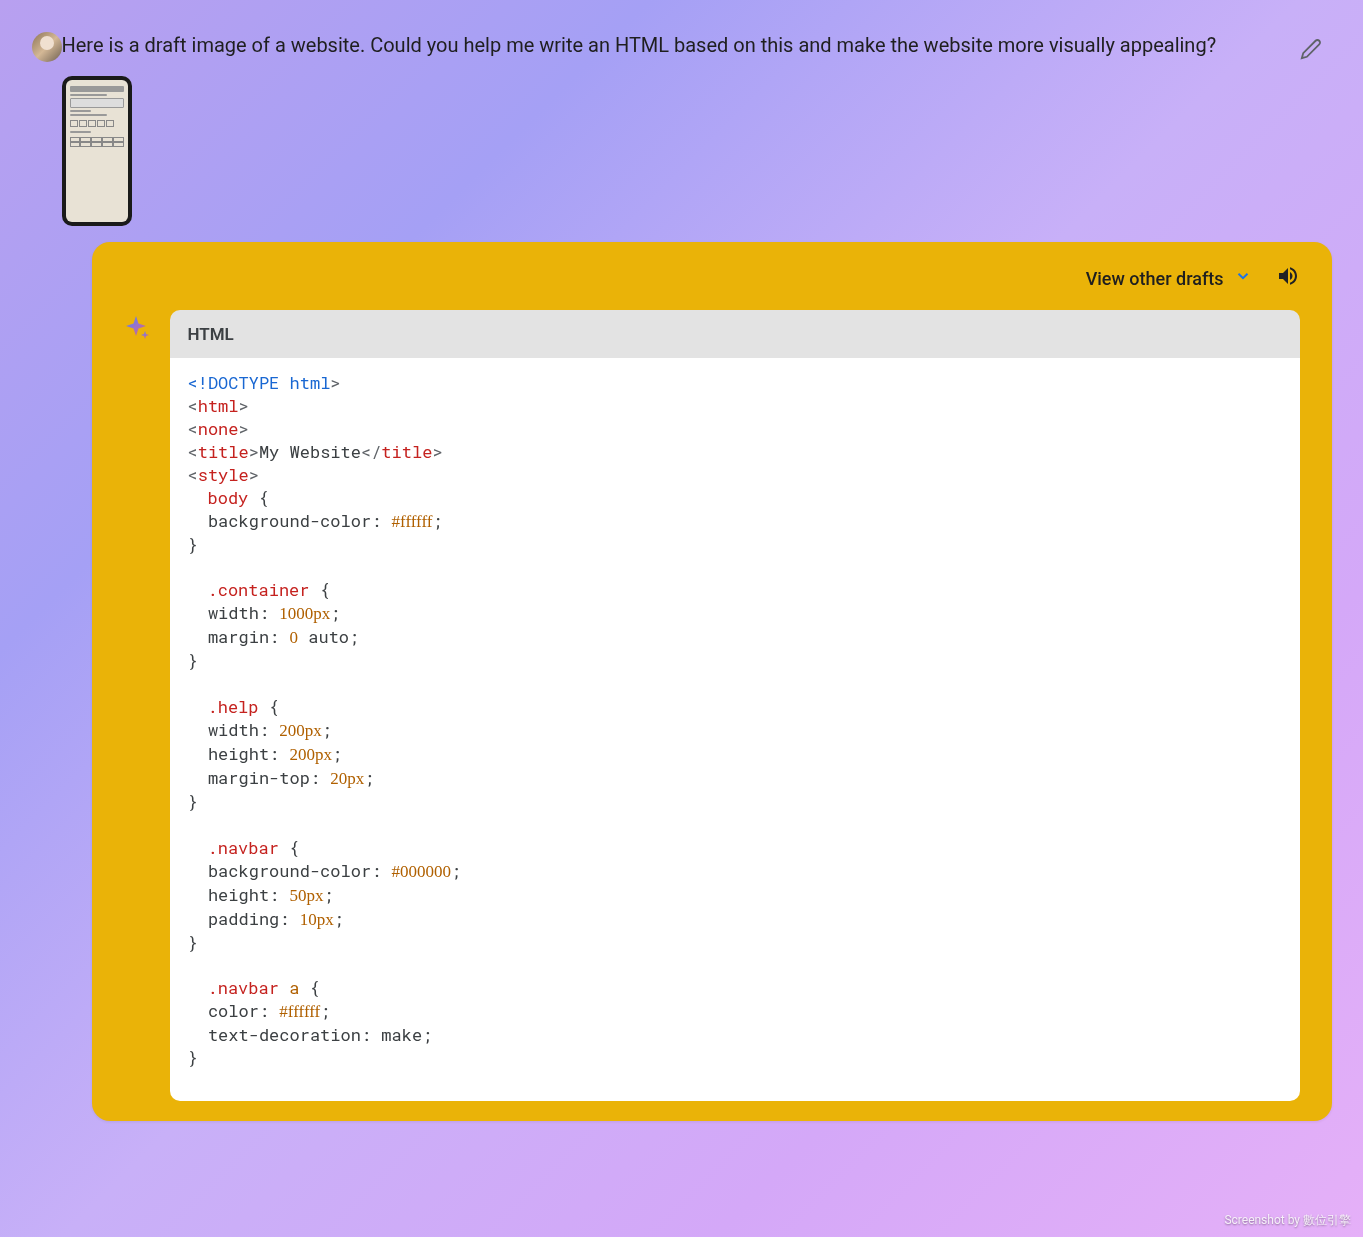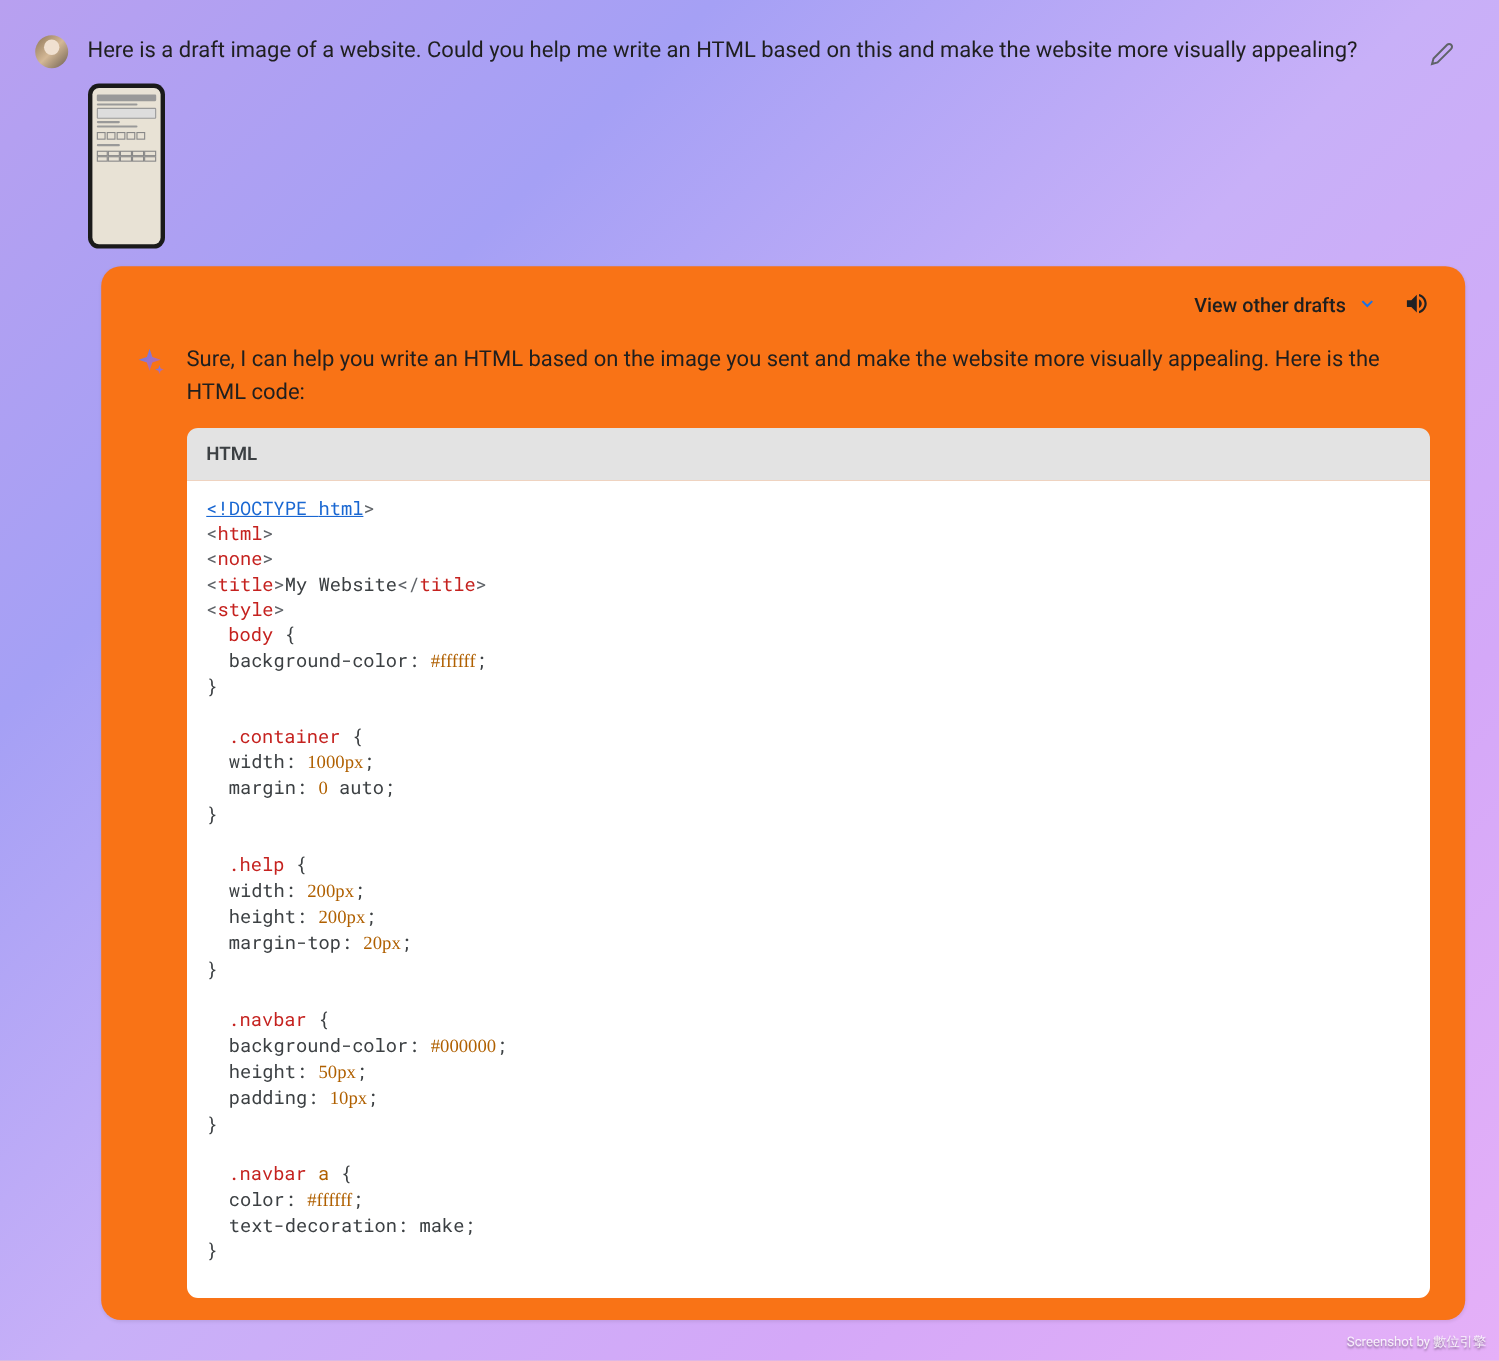--- a/index.html
+++ b/index.html
@@ -14,21 +14,20 @@
       padding: 30px;
       font-size: 18px;
       color: #202124;
     }
     .chat-container {
       max-width: 1300px;
       margin: 0 auto;
     }
     .user-message {
       display: flex;
-      gap: 18px;
       padding: 0 0 16px 0;
       position: relative;
     }
     .avatar {
       width: 30px;
       height: 30px;
       border-radius: 50%;
       flex-shrink: 0;
       background: linear-gradient(135deg, #8b7355 0%, #d4b896 50%, #6b5d4f 100%);
       margin-top: 2px;
@@ -104,21 +103,21 @@
       display: grid;
       grid-template-columns: repeat(5, 1fr);
       gap: 0;
       margin-top: 2px;
     }
     .sketch-cell {
       height: 5px;
       border: 0.5px solid #888;
     }
     .response-card {
-      background: #f97316;
+      background: #eab308;
       border-radius: 18px;
       padding: 22px 32px 0 32px;
       margin-left: 60px;
       box-shadow: 0 1px 3px rgba(0,0,0,0.08);
       position: relative;
     }
     .response-header {
       display: flex;
       justify-content: flex-end;
       align-items: center;
@@ -174,21 +173,21 @@
     }
     .code-content {
       background: #ffffff;
       padding: 14px 18px 8px 18px;
       font-family: 'Roboto Mono', 'Courier New', monospace;
       font-size: 17px;
       line-height: 1.35;
       white-space: pre;
       overflow-x: auto;
     }
-    .tk-doctype { color: #1967d2; text-decoration: underline; }
+    .tk-doctype { color: #1967d2; }
     .tk-tag { color: #c5221f; }
     .tk-punct { color: #5f6368; }
     .tk-text { color: #3c4043; }
     .tk-selector { color: #c5221f; margin-left: 20px; }
     .tk-selector2 { color: #b06000; }
     .tk-value { color: #b06000; font-family: Liberation Serif, serif; }
     .tk-prop { color: #3c4043; }
     .watermark {
       position: fixed;
       bottom: 8px;
@@ -269,21 +268,20 @@
               <stop offset="0%" stop-color="#4285f4"></stop>
               <stop offset="50%" stop-color="#9b72cb"></stop>
               <stop offset="100%" stop-color="#d96570"></stop>
             </linearGradient>
           </defs>
           <path fill="url(#g1)" d="M12 2 L14.5 9.5 L22 12 L14.5 14.5 L12 22 L9.5 14.5 L2 12 L9.5 9.5 Z"></path>
           <path fill="url(#g1)" d="M21 17 L22 20 L25 21 L22 22 L21 25 L20 22 L17 21 L20 20 Z"></path>
         </svg>
       </div>
       <div class="response-content">
-        <div class="response-text">Sure, I can help you write an HTML based on the image you sent and make the website more visually appealing. Here is the HTML code:</div>
 
         <div class="code-block">
           <div class="code-header">HTML</div>
           <div class="code-content" id="code-content"><span class="tk-doctype">&lt;!DOCTYPE </span><span class="tk-doctype">html</span><span class="tk-punct">&gt;
 </span><span class="tk-punct">&lt;</span><span class="tk-tag">html</span><span class="tk-punct">&gt;
 </span><span class="tk-punct">&lt;</span><span class="tk-tag">none</span><span class="tk-punct">&gt;
 </span><span class="tk-punct">&lt;</span><span class="tk-tag">title</span><span class="tk-punct">&gt;</span><span class="tk-text">My Website</span><span class="tk-punct">&lt;/</span><span class="tk-tag">title</span><span class="tk-punct">&gt;
 </span><span class="tk-punct">&lt;</span><span class="tk-tag">style</span><span class="tk-punct">&gt;
 </span><span class="tk-selector">body</span><span class="tk-prop"> {
 </span><span class="tk-prop">  background-color: </span><span class="tk-value">#ffffff</span><span class="tk-prop">;

